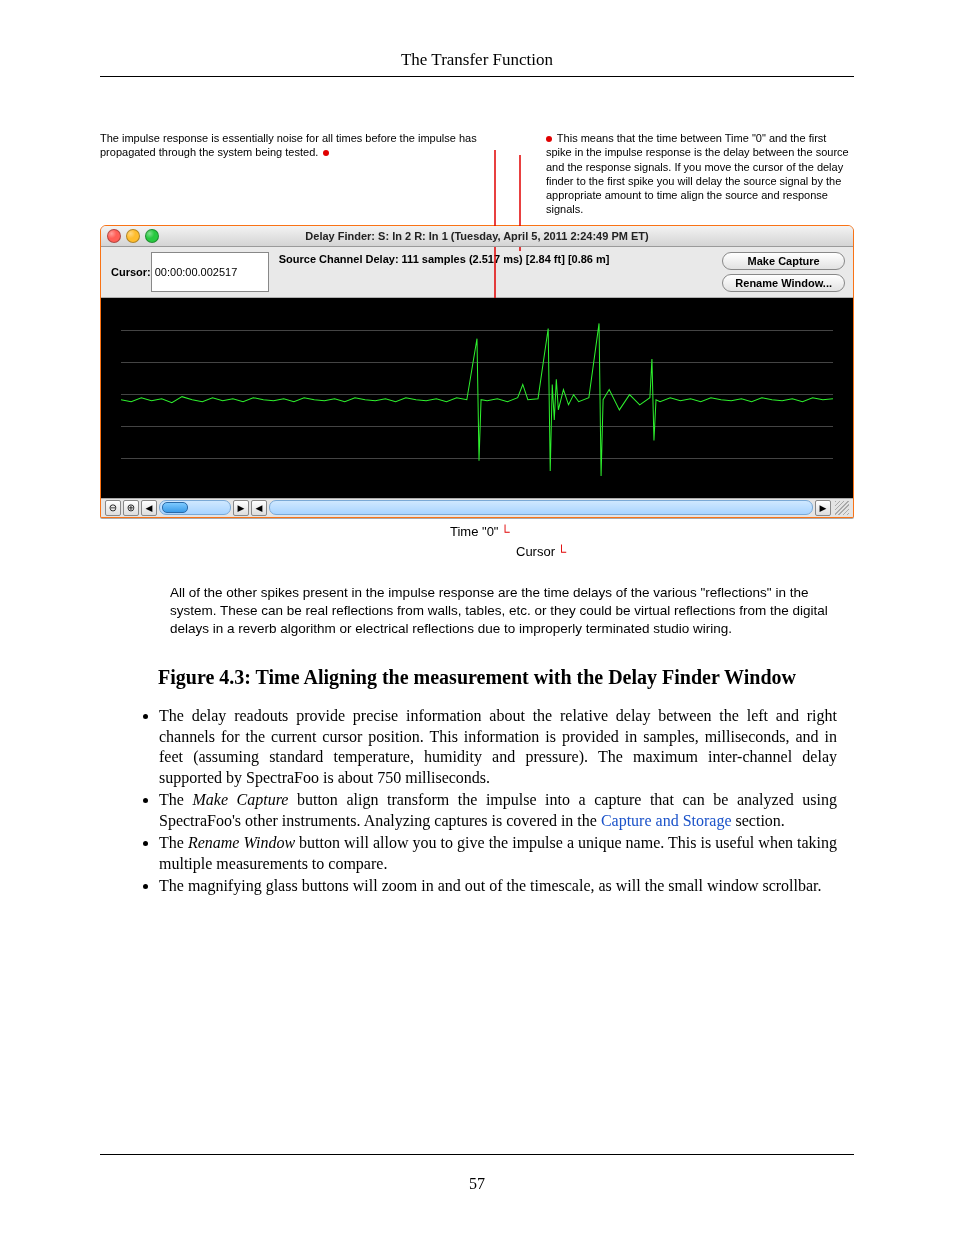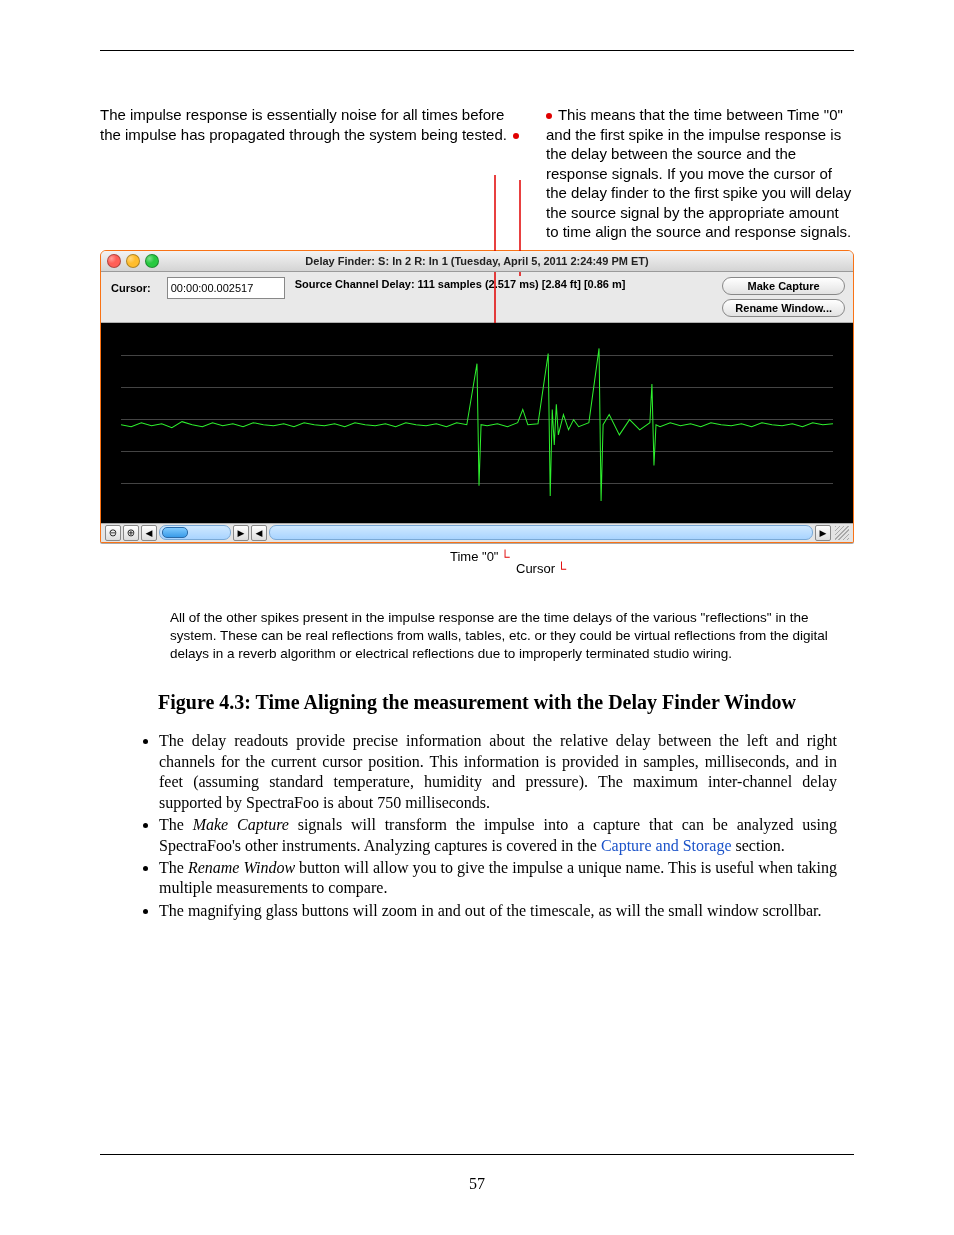--- a/index.html
+++ b/index.html
@@ -23,21 +23,21 @@
   }
   .rule {
     border: none;
     border-top: 1px solid #000;
     margin: 0;
   }
   .annotations-top {
     display: flex;
     margin-top: 54px;
     font-family: Arial, Helvetica, sans-serif;
-    font-size: 15px;
+    font-size: 11px;
     line-height: 1.3;
   }
   .ann-left {
     flex: 0 0 420px;
     padding-right: 16px;
     position: relative;
   }
   .ann-right {
     flex: 1 1 auto;
     padding-left: 10px;
@@ -86,28 +86,28 @@
   }
   .info-row {
     display: flex;
     align-items: flex-start;
     gap: 10px;
     padding: 5px 8px 5px 10px;
     background: #e9e9e9;
     border-bottom: 1px solid #b0b0b0;
   }
   .cursor-box {
-    display: flex; align-items: center; gap: 16px;
+    display: flex; align-items: center; gap: 0;
     font-weight: bold;
   }
   .cursor-box input {
     width: 110px;
     font-family: inherit;
     font-size: 11px;
-    padding: 4px 3px;
+    padding: 13px 3px;
     border: 1px solid #888;
     background: #fff;
   }
   .delay-texts {
     flex: 1;
     line-height: 1.35;
     font-weight: bold;
   }
   .right-buttons {
     display: flex;
@@ -189,21 +189,21 @@
     margin-left: 2px;
   }
   .below-labels {
     font-family: Arial, Helvetica, sans-serif;
     font-size: 13px;
     margin-top: 6px;
     position: relative;
     height: 40px;
   }
   .lbl-time0 { position: absolute; left: 350px; top: 0; }
-  .lbl-cursor { position: absolute; left: 416px; top: 12px; }
+  .lbl-cursor { position: absolute; left: 416px; top: 20px; }
   .hook {
     display: inline-block;
     color: #e00000;
     font-weight: bold;
     margin-left: 2px;
   }
   .ann-bottom {
     font-family: Arial, Helvetica, sans-serif;
     font-size: 13.5px;
     line-height: 1.35;
@@ -245,20 +245,21 @@
   .callout-lines {
     position: absolute;
     pointer-events: none;
   }
 </style>
 </head>
 <body>
 
 <div class="page">
 
+  <div class="header-title">The Transfer Function</div>
   <hr class="rule">
 
   <div class="annotations-top">
     <div class="ann-left">
       <span>The impulse response is essentially noise for all times before the impulse has propagated through the system being tested.</span>
       <span class="dot" style="margin-left:2px;"></span>
     </div>
     <div class="ann-right">
       <span class="dot" style="margin-right:2px;"></span>
       <span>This means that the time between Time "0" and the first spike in the impulse response is the delay between the source and the response signals. If you move the cursor of the delay finder to the first spike you will delay the source signal by the appropriate amount to time align the source and response signals.</span>
@@ -343,21 +344,21 @@
 
     <div class="ann-bottom">All of the other spikes present in the impulse response are the time delays of the various "reflections" in the system. These can be real reflections from walls, tables, etc. or they could be virtual reflections from the digital delays in a reverb algorithm or electrical reflections due to improperly terminated studio wiring.</div>
   </div>
 
   <div class="fig-caption">Figure 4.3: Time Aligning the measurement with the Delay Finder Window</div>
 
   <div class="body-list">
     <ul>
       <li>The delay readouts provide precise information about the relative delay between the left and right channels for the current cursor position. This information is provided in samples, milliseconds, and in feet (assuming standard temperature, humidity and pressure). The maximum inter-channel delay supported by SpectraFoo is about 750 milliseconds.</li>
       <li>
-        <span>The </span><span class="italic">Make Capture</span><span> signals will transform the impulse into a capture that can be analyzed using SpectraFoo's other instruments. Analyzing captures is covered in the </span><span class="link">Capture and Storage</span><span> section.</span>
+        <span>The </span><span class="italic">Make Capture</span><span> button align transform the impulse into a capture that can be analyzed using SpectraFoo's other instruments. Analyzing captures is covered in the </span><span class="link">Capture and Storage</span><span> section.</span>
       </li>
       <li>
         <span>The </span><span class="italic">Rename Window</span><span> button will allow you to give the impulse a unique name. This is useful when taking multiple measurements to compare.</span>
       </li>
       <li>The magnifying glass buttons will zoom in and out of the timescale, as will the small window scrollbar.</li>
     </ul>
   </div>
 
   <div class="footer">
     <hr class="rule">

